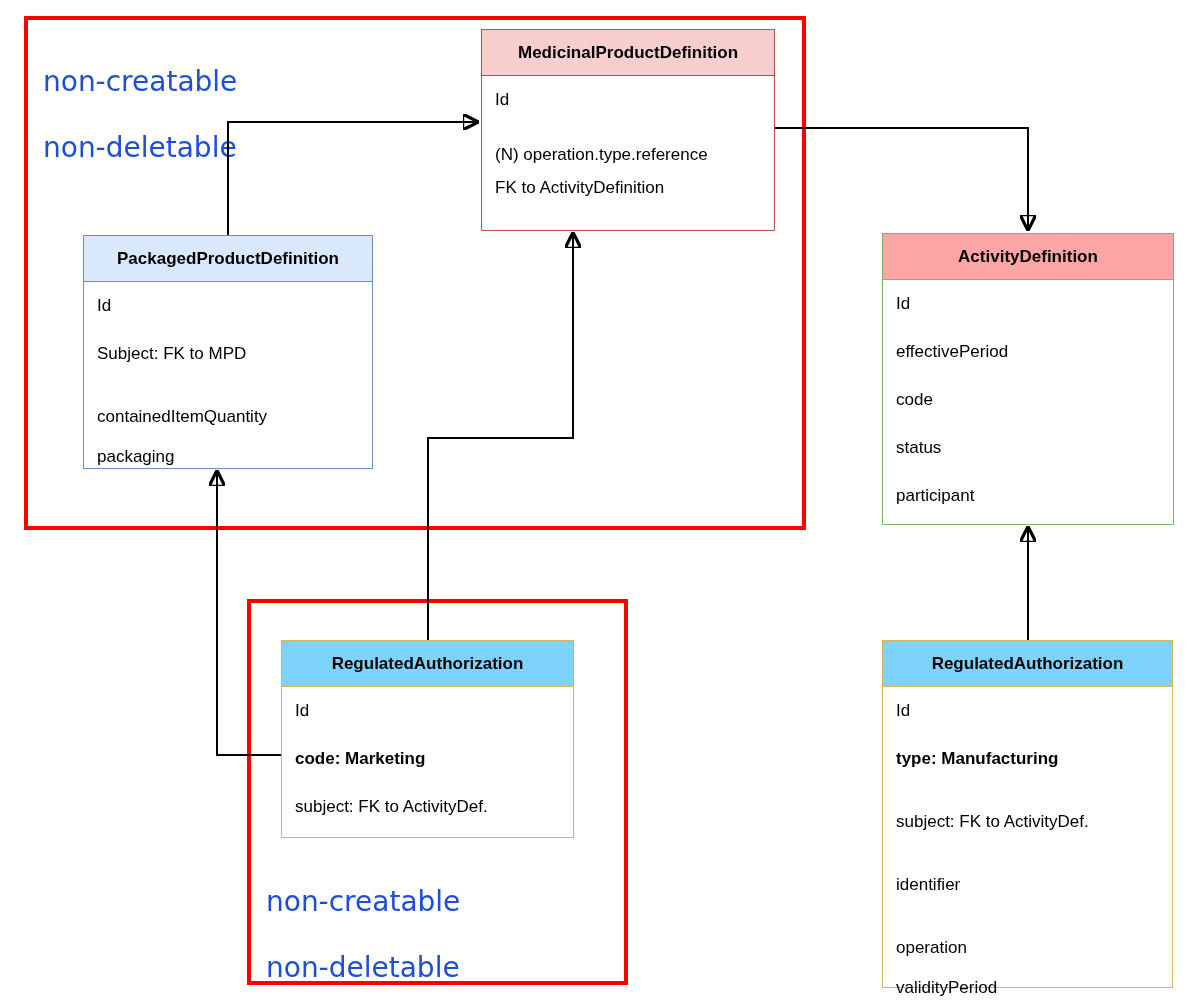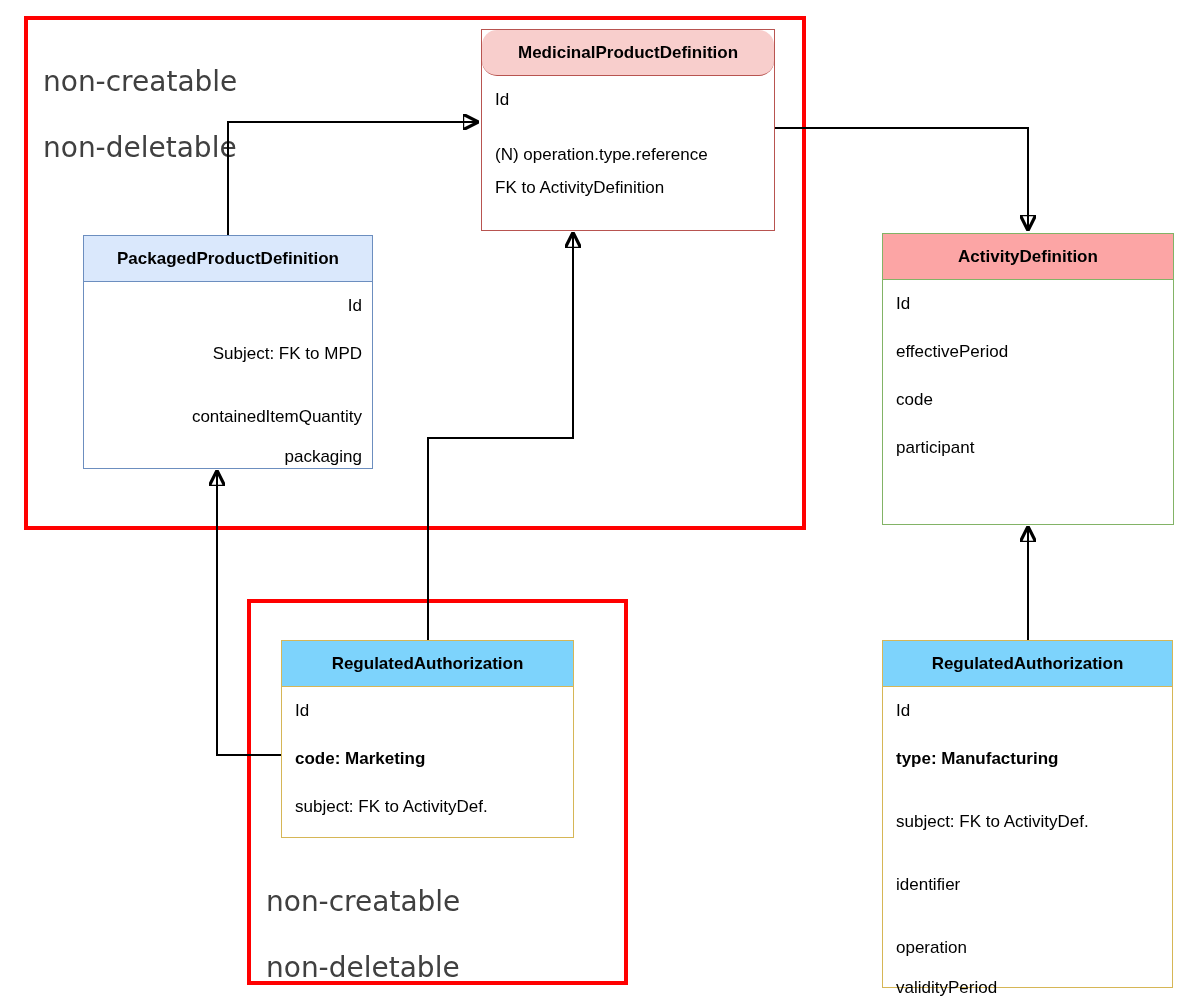--- a/index.html
+++ b/index.html
@@ -27,37 +27,37 @@
     border-bottom:1px solid;
     box-sizing:border-box;
   }
   .entity .body { padding:14px 10px 0 13px; }
   .field { line-height:20px; margin-bottom:28px; white-space:pre-line; }
   .field.two-line { line-height:33px; }
   .field.sm { margin-bottom:20px;margin-top:43px; }
   .field.bold { font-weight:bold; }
 
   .c-pink   { border-color:#b85450; }
-  .c-pink .hdr   { background:#f8cecc; border-color:#b85450;border-radius:15px; }
-  .c-blue   { border-color:#6c8ebf;text-align:right; }
+  .c-pink .hdr   { background:#f8cecc; border-color:#b85450; }
+  .c-blue   { border-color:#6c8ebf; }
   .c-blue .hdr   { background:#dae8fc; border-color:#6c8ebf; }
   .c-green  { border-color:#82b366; }
   .c-green .hdr  { background:#fca5a5; border-color:#82b366; }
   .c-yellow { border-color:#d6b656; }
   .c-yellow .hdr { background:#7dd3fc; border-color:#d6b656; }
 
   
   .red-frame {
     position:absolute;
     border:4px solid #ff0000;
     box-sizing:border-box;
   }
   .red-note {
     position:absolute;
-    color:#404040;
+    color:#1d4ed8;
     font-family:"DejaVu Sans", sans-serif;
     font-size:28px;
     line-height:33px;
     white-space:pre-line;
   }
 
   
   #connectors {
     position:absolute; left:0; top:0;
     width:1192px; height:1002px;
@@ -101,20 +101,21 @@
       <div class="field">packaging</div>
     </div>
   </div>
 
   <div class="entity c-green" style="left:882px; top:233px; width:292px; height:292px;">
     <div class="hdr">ActivityDefinition</div>
     <div class="body">
       <div class="field">Id</div>
       <div class="field">effectivePeriod</div>
       <div class="field">code</div>
+      <div class="field">status</div>
       <div class="field">participant</div>
     </div>
   </div>
 
   <div class="entity c-yellow" style="left:281px; top:640px; width:293px; height:198px;">
     <div class="hdr">RegulatedAuthorization</div>
     <div class="body">
       <div class="field">Id</div>
       <div class="field bold">code: Marketing</div>
       <div class="field">subject: FK to ActivityDef.</div>

